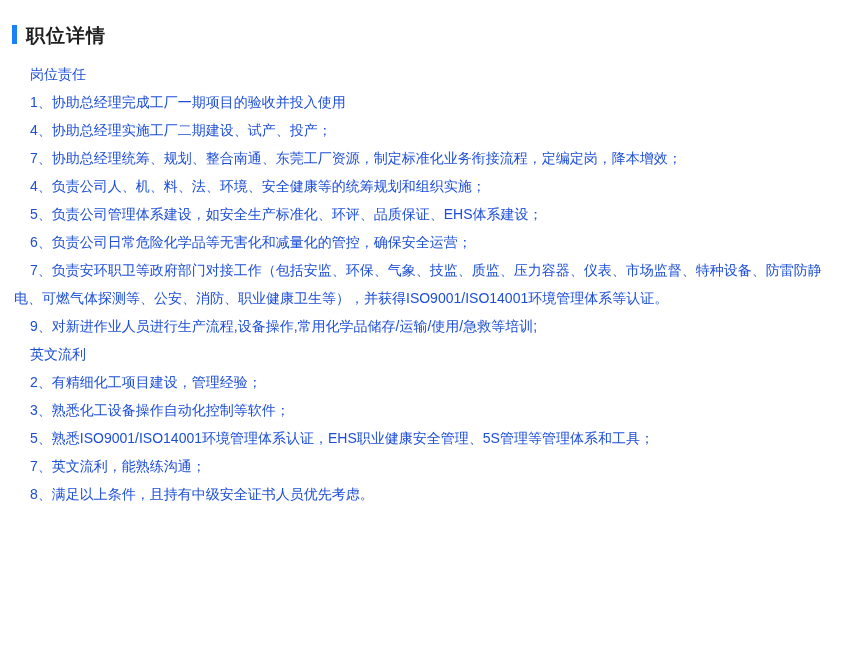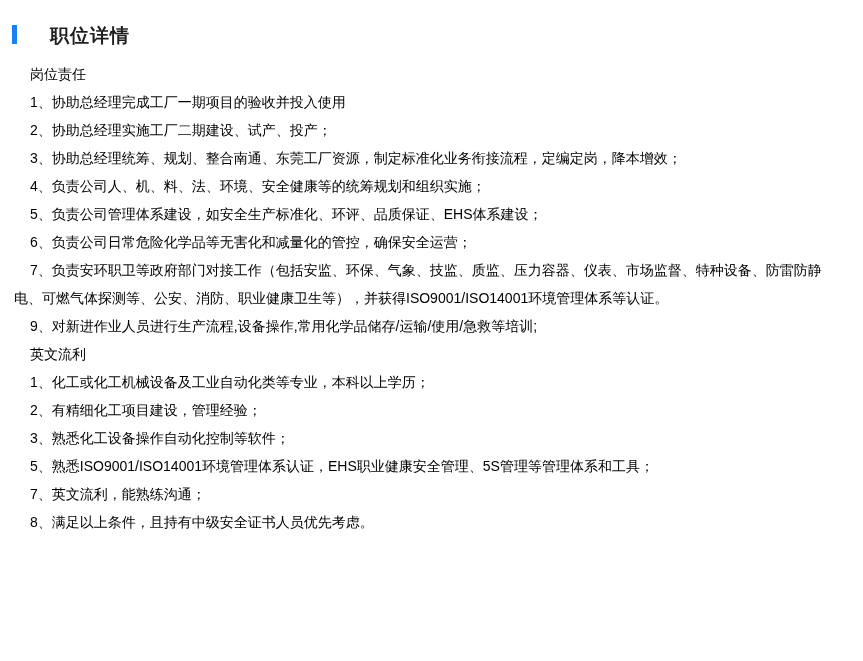--- a/index.html
+++ b/index.html
@@ -13,42 +13,41 @@
     width: 863px;
     height: 661px;
     background: #ffffff;
     overflow: hidden;
   }
   .header {
     display: flex;
     align-items: flex-start;
     padding: 25px 0 0 12px;
     height: 21px;
-    gap: 24px;
   }
   .accent-bar {
     width: 5px;
     height: 19px;
     background: #1a82f6;
     margin-right: 9px;
     flex: 0 0 auto;
   }
   .page-title {
     margin: 0;
     font-size: 19px;
     line-height: 21px;
     font-weight: bold;
     color: #1f1f1f;
     letter-spacing: 1px;
   }
   .content {
     margin-top: 14px;
     padding: 0 14px;
     font-size: 14px;
-    color: #000000;
+    color: #1d4ed8;
   }
   .content p {
     margin: 0;
     line-height: 28px;
     text-indent: 16px;
     word-break: break-all;
   }
 </style>
 </head>
 <body>
@@ -56,30 +55,29 @@
 <div class="page">
 
   <div class="header">
     <span class="accent-bar"></span>
     <h1 class="page-title">职位详情</h1>
   </div>
 
   <div class="content">
     <p>岗位责任</p>
     <p>1、协助总经理完成工厂一期项目的验收并投入使用</p>
-    <p>2、协助总经理实施工厂二期建设、试产、投产；</p>
-    <p>3、协助总经理统筹、规划、整合南通、东莞工厂资源，制定标准化业务衔接流程，定编定岗，降本增效；</p>
+    <p>4、协助总经理实施工厂二期建设、试产、投产；</p>
+    <p>7、协助总经理统筹、规划、整合南通、东莞工厂资源，制定标准化业务衔接流程，定编定岗，降本增效；</p>
     <p>4、负责公司人、机、料、法、环境、安全健康等的统筹规划和组织实施；</p>
     <p>5、负责公司管理体系建设，如安全生产标准化、环评、品质保证、EHS体系建设；</p>
     <p>6、负责公司日常危险化学品等无害化和减量化的管控，确保安全运营；</p>
     <p>7、负责安环职卫等政府部门对接工作（包括安监、环保、气象、技监、质监、压力容器、仪表、市场监督、特种设备、防雷防静电、可燃气体探测等、公安、消防、职业健康卫生等），并获得ISO9001/ISO14001环境管理体系等认证。</p>
     <p>9、对新进作业人员进行生产流程,设备操作,常用化学品储存/运输/使用/急救等培训;</p>
 
     <p>英文流利</p>
-    <p>1、化工或化工机械设备及工业自动化类等专业，本科以上学历；</p>
     <p>2、有精细化工项目建设，管理经验；</p>
     <p>3、熟悉化工设备操作自动化控制等软件；</p>
     <p>5、熟悉ISO9001/ISO14001环境管理体系认证，EHS职业健康安全管理、5S管理等管理体系和工具；</p>
     <p>7、英文流利，能熟练沟通；</p>
     <p>8、满足以上条件，且持有中级安全证书人员优先考虑。</p>
   </div>
 
 </div>
 
 </body></html>

